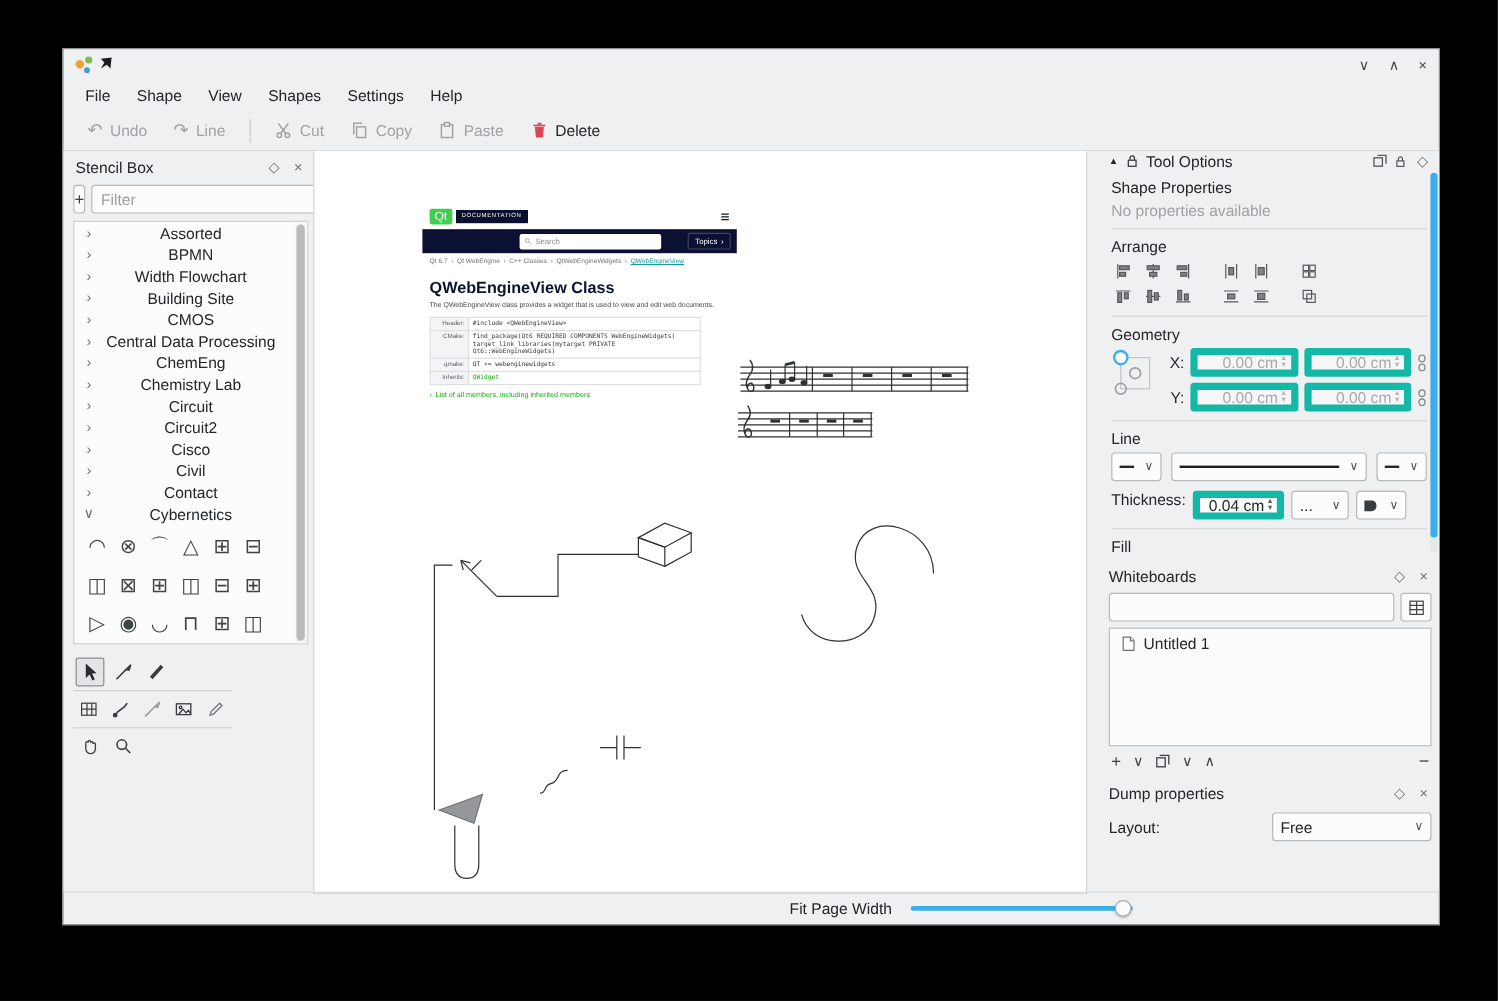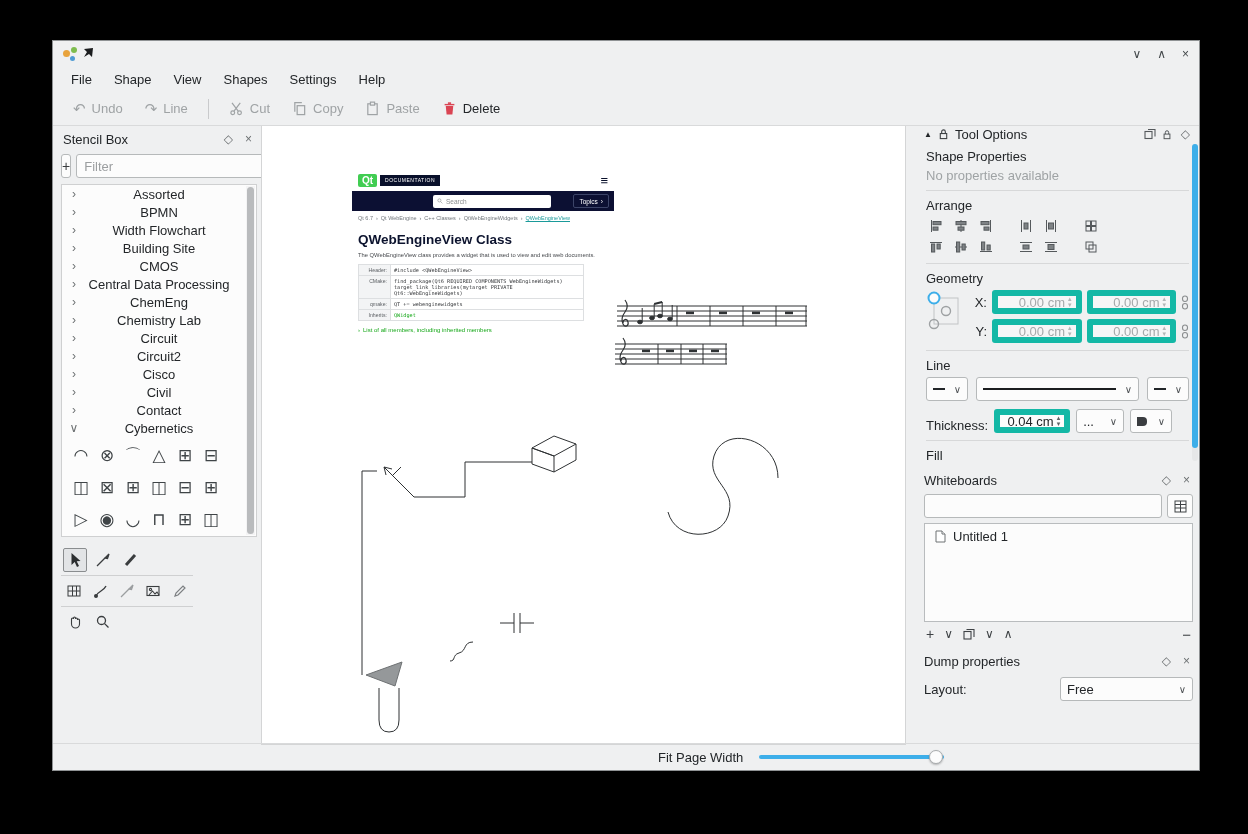--- a/index.html
+++ b/index.html
@@ -51,21 +51,21 @@
 .tool-row.last{border-bottom:none}
 .tool-btn{width:24px;height:24px;display:flex;align-items:center;justify-content:center;border:1px solid transparent;border-radius:2px}
 .tool-btn.selected{border-color:#8a8d8f;background:#e2e4e6}
 .tool-btn svg{display:block}
 
 .canvas{position:absolute;left:208px;top:0;width:645px;height:619px;background:#ffffff;border:1px solid #d4d5d6;border-top:none;overflow:hidden}
 .canvas-svg{position:absolute;left:0;top:0}
 
 .qtdoc{position:absolute;left:90px;top:43px;width:262px;height:202px;background:#fff;font-family:"Liberation Sans",sans-serif}
 .qtdoc-top{height:22px;display:flex;align-items:center;padding:0 6px}
-.qt-logo{background:#41cd52;color:#fff;font-weight:bold;font-size:10px;padding:1px 4px;border-radius:2px}
+.qt-logo{background:#41cd52;color:#fff;font-weight:normal;font-size:10px;padding:1px 4px;border-radius:2px}
 .qt-badge{background:#09102b;color:#fff;font-size:5px;padding:2.5px 5px;margin-left:3px;letter-spacing:.5px}
 .qt-burger{margin-left:auto;color:#09102b;font-size:13px;font-weight:bold}
 .qt-nav{height:20px;background:#0c1033;display:flex;align-items:center;padding:0 5px}
 .qt-search{margin-left:76px;width:118px;height:13px;background:#fff;border-radius:2px;display:flex;align-items:center;font-size:6.5px;color:#8a8d8f;padding:0 4px;gap:3px}
 .qt-topics{margin-left:auto;height:14px;border:1px solid #3c4468;color:#fff;font-size:6.5px;display:flex;align-items:center;padding:0 5px;gap:3px;border-radius:2px}
 .qt-crumbs{font-size:5.5px;color:#70757a;padding:4px 6px 2px;display:flex;gap:3px;flex-wrap:nowrap;white-space:nowrap}
 .qt-crumbs .crumb-last{color:#1a9a9a;text-decoration:underline}
 .qt-h1{font-size:13.5px;color:#0c132e;padding:9px 6px 3px;font-weight:bold}
 .qt-intro{font-size:5.8px;color:#46494d;padding:2px 6px 6px;white-space:nowrap;overflow:hidden}
 .qt-table{border-collapse:collapse;margin:0 6px;width:226px}
@@ -97,21 +97,21 @@
 .spin .val{flex:1;text-align:right;padding-right:3px;white-space:nowrap;overflow:hidden}
 .spin .arrows{display:flex;flex-direction:column;line-height:6px;font-size:7px;color:#b3b6b8;text-align:center}
 .spin.enabled{background:#fcfcfc;color:#232629}
 .spin.enabled .arrows{color:#5e6265}
 .combo{height:24px;border:1px solid #b6b9ba;border-radius:3px;background:#fcfcfc;display:flex;align-items:center;padding:0 6px;gap:5px}
 .combo .arrow{margin-left:auto;color:#4d5154;font-size:10px}
 .line-chip{width:12px;height:2px;background:#232629}
 .line-preview{flex:1;height:2px;background:#1c1e20;margin-right:4px}
 .cap-chip{width:10px;height:9px;background:#3a3d40;border-radius:0 4px 4px 0}
 .line-row{display:flex;align-items:center;gap:8px;margin:4px 0 8px}
-.thick-row{display:flex;align-items:flex-end;gap:6px;margin:2px 0 0}
+.thick-row{display:flex;align-items:flex-start;gap:6px;margin:2px 0 0}
 .thick-lbl{white-space:nowrap}
 .to-scrollbar{position:absolute;right:3px;top:2px;bottom:6px;width:6px;background:#e6e7e8;border-radius:3px}
 .to-thumb{position:absolute;left:0;right:0;top:0;height:96%;background:#3daee9;border-radius:3px}
 
 .wb-search-row{display:flex;gap:5px;padding:2px 8px 5px;align-items:center}
 .wb-input{flex:1;height:24px;border:1px solid #b6b9ba;border-radius:3px;background:#fcfcfc;padding:0 6px;font-family:"Liberation Sans",sans-serif;font-size:13px}
 .wb-gridbtn{width:26px;height:24px;border:1px solid #b6b9ba;border-radius:3px;background:#fcfcfc;display:flex;align-items:center;justify-content:center}
 .wb-list{flex:1;margin:0 8px;background:#fcfcfc;border:1px solid #b9bcbe;overflow:hidden}
 .wb-item{display:flex;align-items:center;gap:7px;padding:5px 6px 4px 10px}
 .wb-bottom{height:24px;display:flex;align-items:center;gap:10px;padding:0 10px;color:#3e4245}

